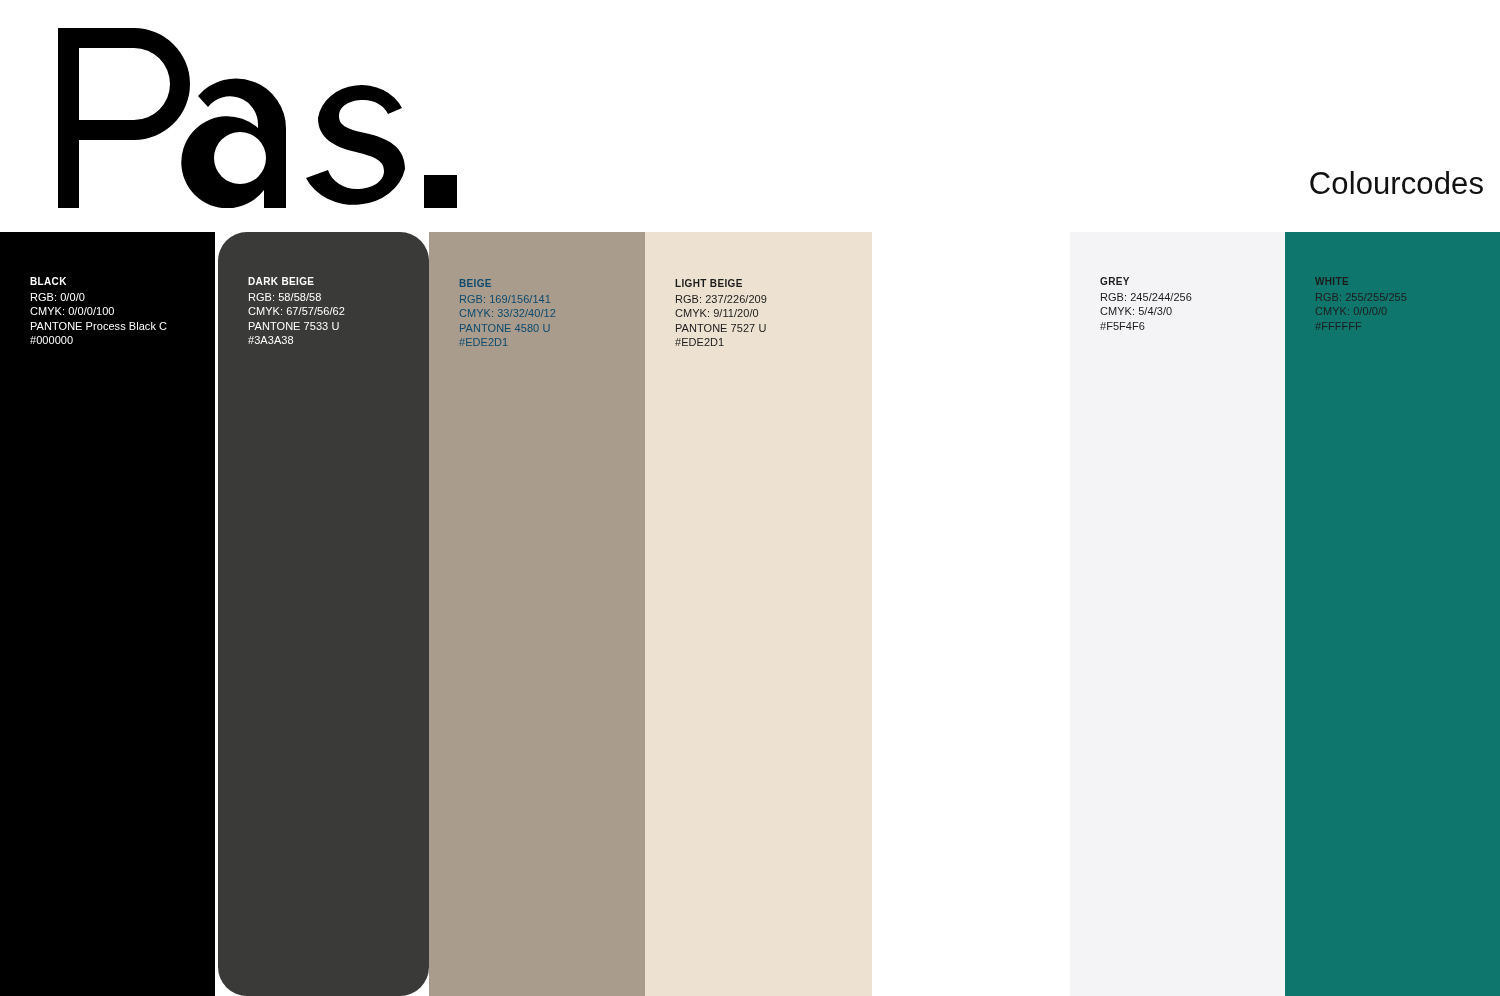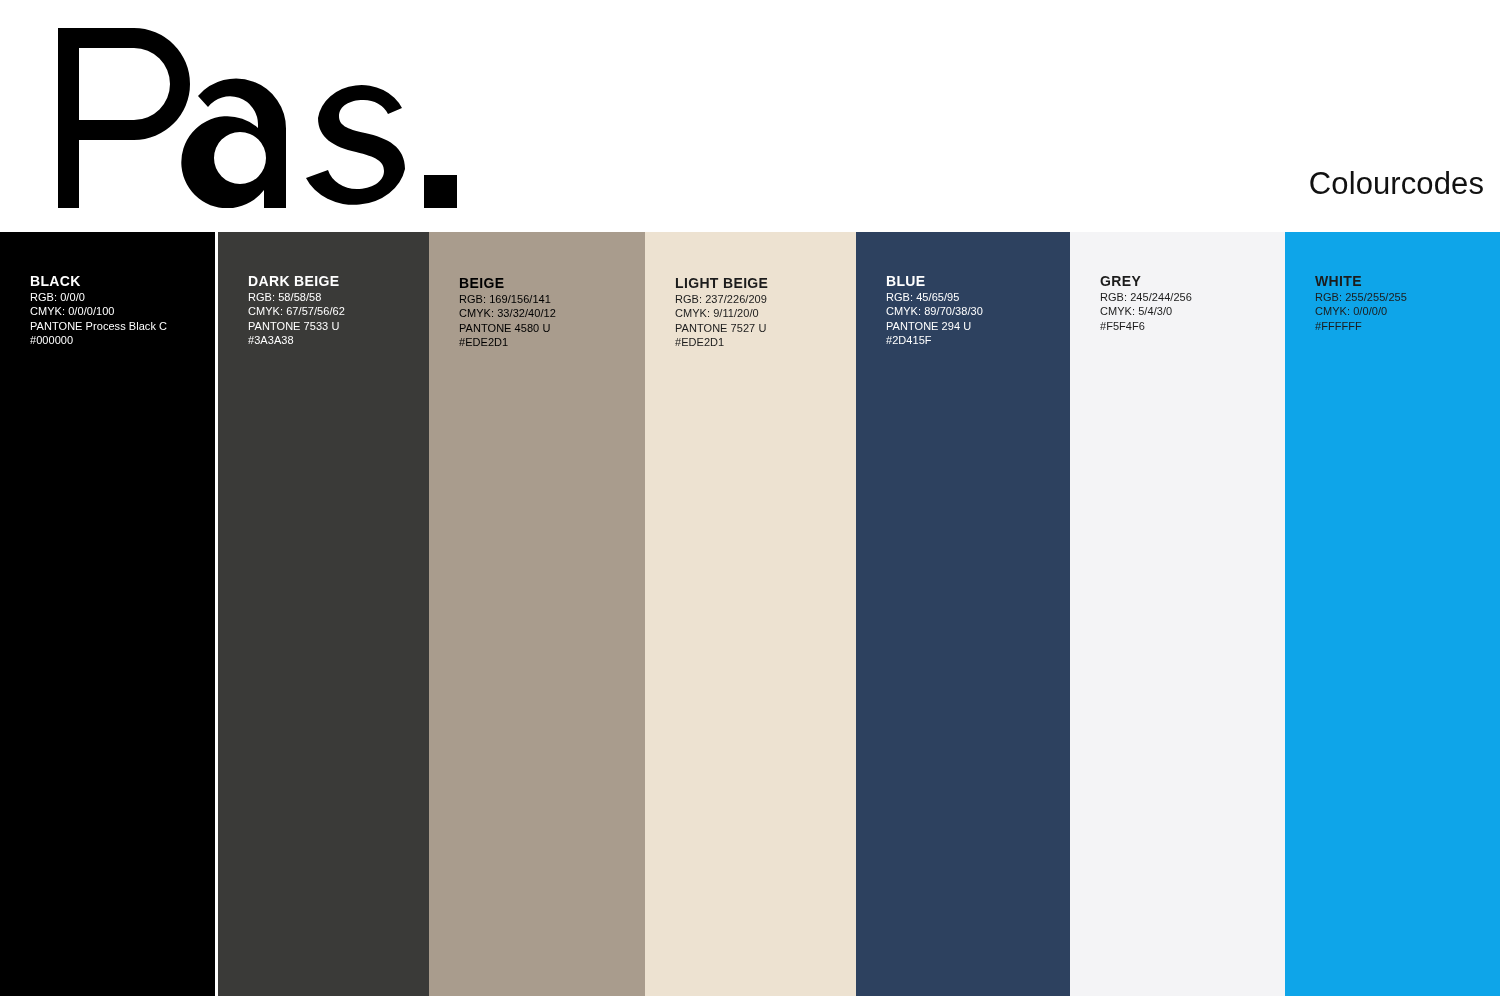--- a/index.html
+++ b/index.html
@@ -68,21 +68,21 @@
     box-sizing: border-box;
   }
 
   .swatch-info {
     position: absolute;
     left: 30px;
     width: 200px;
   }
 
   .swatch-name {
-    font-size: 14px;
+    font-size: 10px;
     font-weight: bold;
     letter-spacing: 0.35px;
     line-height: 15px;
     margin: 0 0 0.5px 0;
     white-space: nowrap;
   }
 
   .swatch-line {
     font-size: 11px;
     font-weight: 400;
@@ -131,65 +131,56 @@
 <div id="swatch-strip">
     <div class="swatch" style="left: 0px; width: 215px; background: rgb(0, 0, 0);">
       <div class="swatch-info" style="top: 42px; color: rgb(255, 255, 255);">
         <div class="swatch-name">BLACK</div>
         <div class="swatch-line">RGB: 0/0/0</div>
         <div class="swatch-line">CMYK: 0/0/0/100</div>
         <div class="swatch-line">PANTONE Process Black C</div>
         <div class="swatch-line">#000000</div>
       </div>
     </div>
-    <div class="swatch" style="left: 218px; width: 211px; background: rgb(58, 58, 56);">
+    <div class="swatch" style="left: 218px; width: 211px; background: rgb(58, 58, 56); border-radius: 29px;">
       <div class="swatch-info" style="top: 42px; color: rgb(255, 255, 255);">
         <div class="swatch-name">DARK BEIGE</div>
         <div class="swatch-line">RGB: 58/58/58</div>
         <div class="swatch-line">CMYK: 67/57/56/62</div>
         <div class="swatch-line">PANTONE 7533 U</div>
         <div class="swatch-line">#3A3A38</div>
       </div>
     </div>
     <div class="swatch" style="left: 429px; width: 216px; background: rgb(169, 156, 141);">
-      <div class="swatch-info" style="top: 44px; color: #000000;">
+      <div class="swatch-info" style="top: 44px; color: #0c4a6e;">
         <div class="swatch-name">BEIGE</div>
         <div class="swatch-line">RGB: 169/156/141</div>
         <div class="swatch-line">CMYK: 33/32/40/12</div>
         <div class="swatch-line">PANTONE 4580 U</div>
         <div class="swatch-line">#EDE2D1</div>
       </div>
     </div>
     <div class="swatch" style="left: 645px; width: 227px; background: rgb(237, 226, 209);">
       <div class="swatch-info" style="top: 44px; color: rgb(28, 28, 28);">
         <div class="swatch-name">LIGHT BEIGE</div>
         <div class="swatch-line">RGB: 237/226/209</div>
         <div class="swatch-line">CMYK: 9/11/20/0</div>
         <div class="swatch-line">PANTONE 7527 U</div>
         <div class="swatch-line">#EDE2D1</div>
       </div>
     </div>
-    <div class="swatch" style="left: 856px; width: 214px; background: rgb(45, 65, 95);">
-      <div class="swatch-info" style="top: 42px; color: rgb(255, 255, 255);">
-        <div class="swatch-name">BLUE</div>
-        <div class="swatch-line">RGB: 45/65/95</div>
-        <div class="swatch-line">CMYK: 89/70/38/30</div>
-        <div class="swatch-line">PANTONE 294 U</div>
-        <div class="swatch-line">#2D415F</div>
-      </div>
-    </div>
     <div class="swatch" style="left: 1070px; width: 215px; background: rgb(244, 244, 246);">
       <div class="swatch-info" style="top: 42px; color: rgb(28, 28, 28);">
         <div class="swatch-name">GREY</div>
         <div class="swatch-line">RGB: 245/244/256</div>
         <div class="swatch-line">CMYK: 5/4/3/0</div>
         <div class="swatch-line">#F5F4F6</div>
       </div>
     </div>
-    <div class="swatch" style="left: 1285px; width: 215px; background: #0ea5e9;">
+    <div class="swatch" style="left: 1285px; width: 215px; background: #0f766e;">
       <div class="swatch-info" style="top: 42px; color: rgb(28, 28, 28);">
         <div class="swatch-name">WHITE</div>
         <div class="swatch-line">RGB: 255/255/255</div>
         <div class="swatch-line">CMYK: 0/0/0/0</div>
         <div class="swatch-line">#FFFFFF</div>
       </div>
     </div>
   </div>
 
 </body></html>

